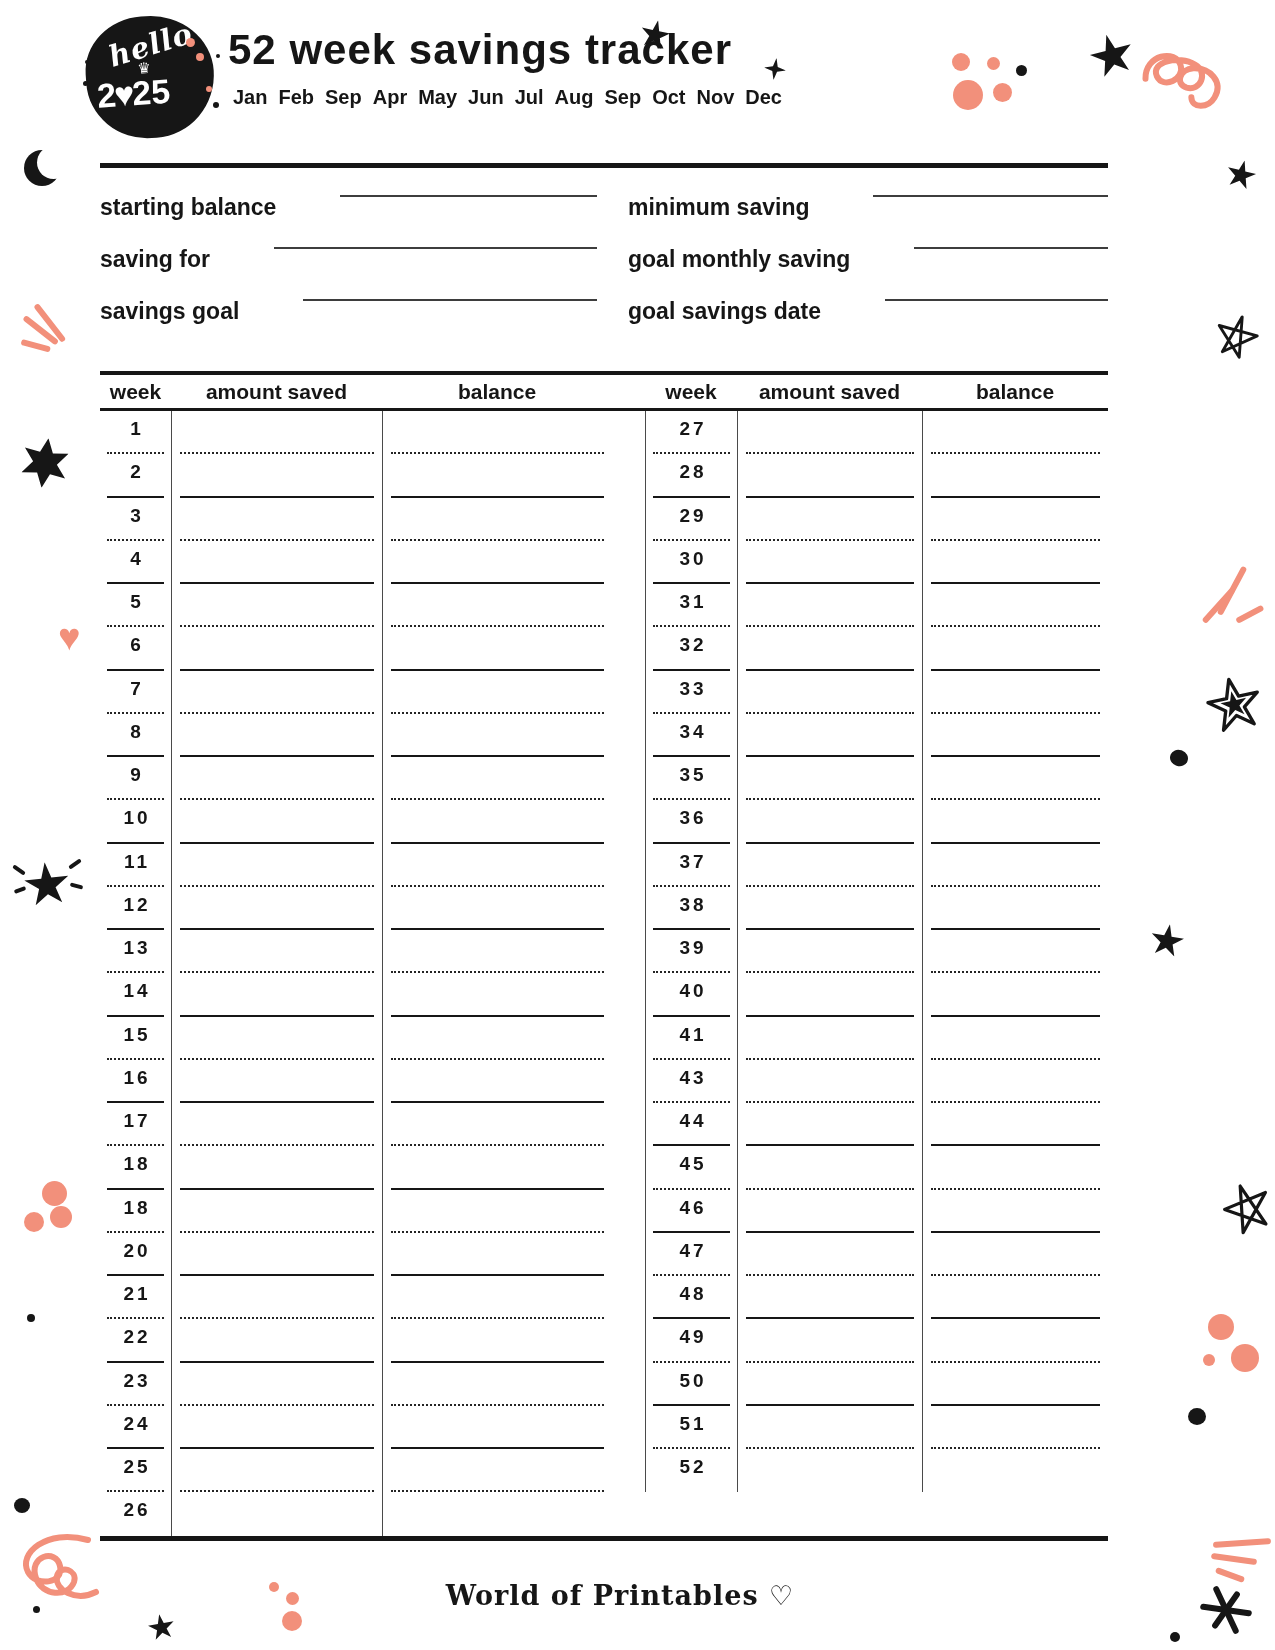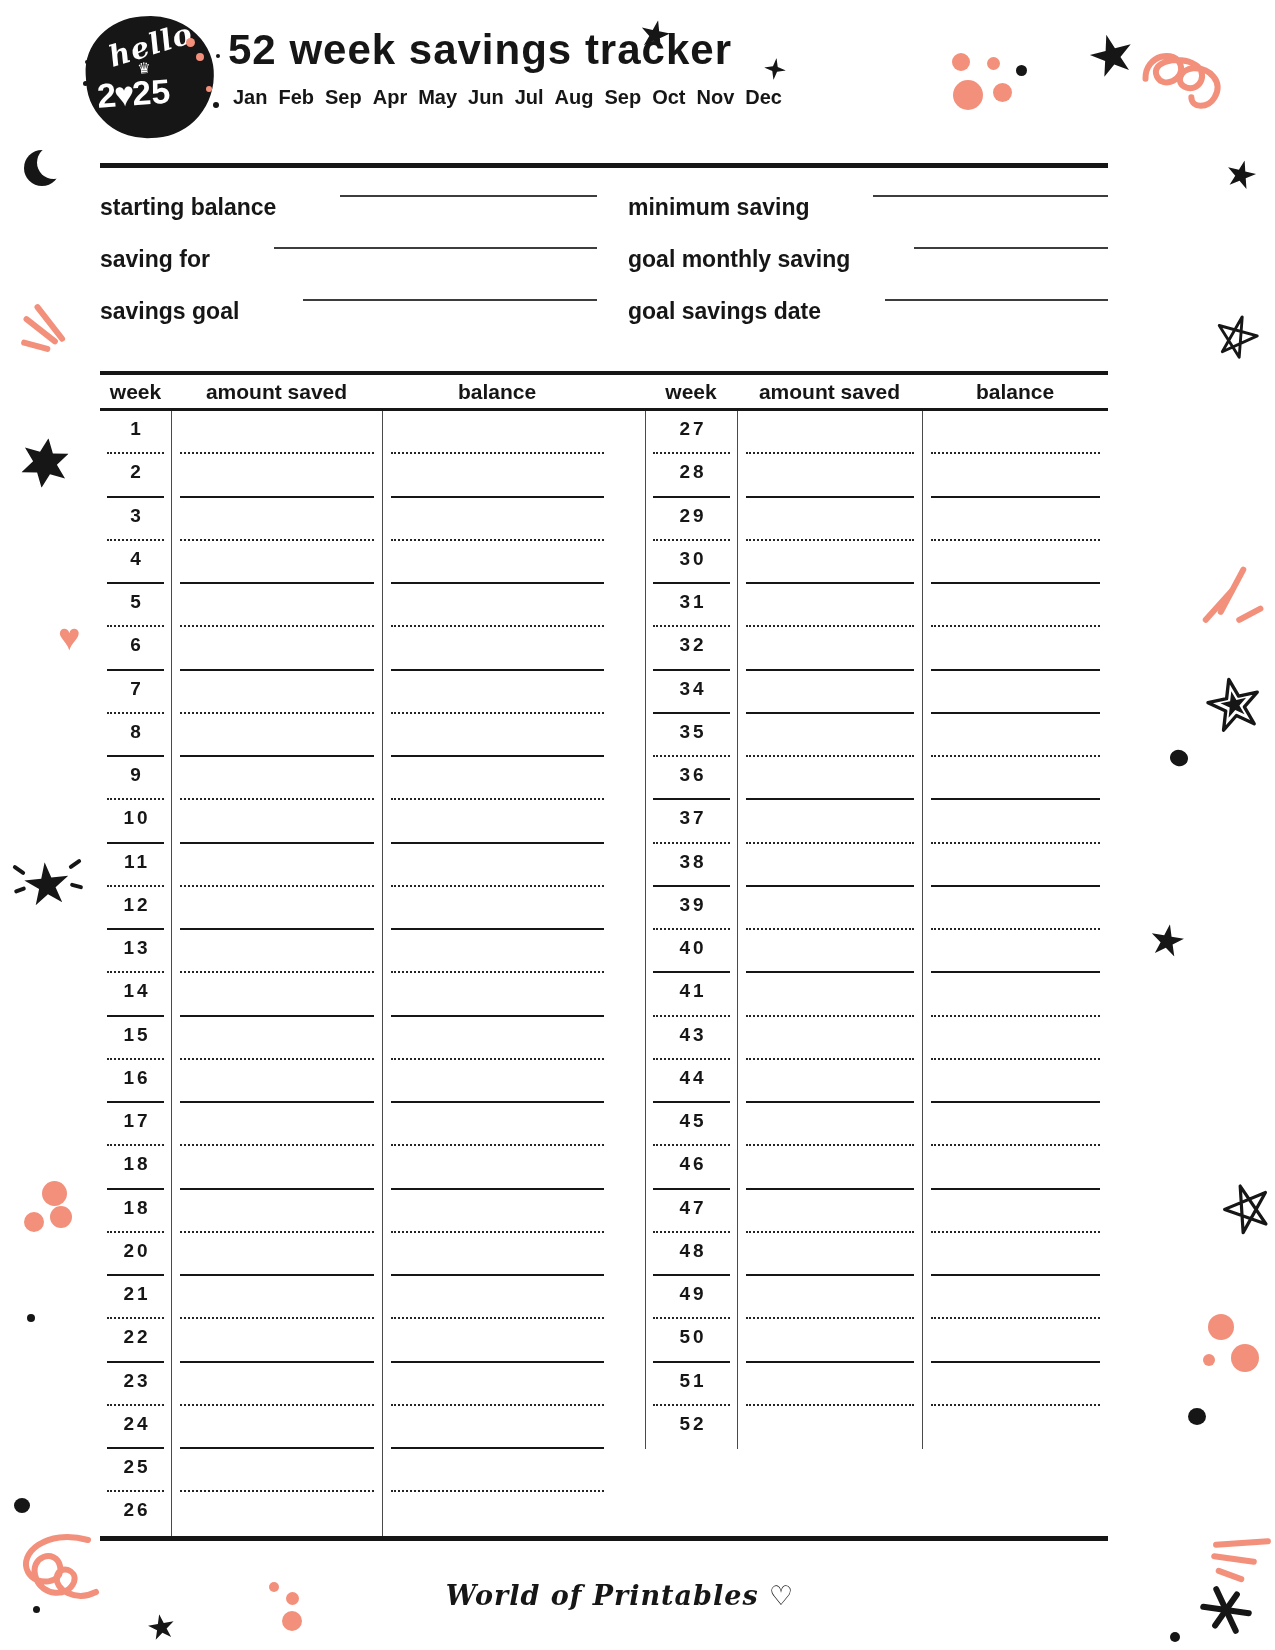--- a/index.html
+++ b/index.html
@@ -49,21 +49,21 @@
   .cell{position:relative;}
   .amountcell,.balancecell{border-left:1.5px solid #4a4a4a;}
   .rows-r .weekcell{border-left:1.5px solid #4a4a4a;}
   .num{display:block;text-align:center;font-size:19px;font-weight:700;letter-spacing:3px;text-indent:3px;margin-top:7px;}
   .sep{position:absolute;left:8px;right:8px;bottom:0;border-bottom:2px dotted #242424;}
   .weekcell .sep{left:7px;right:7px;}
   .trow.sol .sep{border-bottom:2px solid #161616;}
 
   
   .footer-credit{position:absolute;left:0;top:1580px;width:1240px;text-align:center;
-     font-family:"DejaVu Serif",serif;font-style:italic;font-weight:700;font-size:27px;letter-spacing:1px;}
+     font-family:"DejaVu Serif",serif;font-weight:700;font-size:27px;letter-spacing:1px;}
 
   
   .deco{position:absolute;}
   .dot{position:absolute;border-radius:50%;}
   .coral{background:#F2907B;} .inkbg{background:#161616;}
   .star5{clip-path:polygon(50% 0%,61% 35%,98% 35%,68% 57%,79% 91%,50% 70%,21% 91%,32% 57%,2% 35%,39% 35%);background:#161616;}
   .star4{clip-path:polygon(50% 0%,61% 39%,100% 50%,61% 61%,50% 100%,39% 61%,0% 50%,39% 39%);background:#161616;}
   .star6{clip-path:polygon(50% 0%,63% 29%,94% 25%,74% 50%,94% 75%,63% 71%,50% 100%,37% 71%,6% 75%,26% 50%,6% 25%,37% 29%);background:#161616;}
   .heart{color:#F2907B;font-size:38px;line-height:1;}
   .moon{width:38px;height:40px;}
@@ -512,20 +512,32 @@
               <span class="num">32</span>
               <i class="sep"></i>
             </div>
             <div class="cell amountcell">
               <i class="sep"></i>
             </div>
             <div class="cell balancecell">
               <i class="sep"></i>
             </div>
           </div>
+          <div class="trow dot-row">
+            <div class="cell weekcell">
+              <span class="num">33</span>
+              <i class="sep"></i>
+            </div>
+            <div class="cell amountcell">
+              <i class="sep"></i>
+            </div>
+            <div class="cell balancecell">
+              <i class="sep"></i>
+            </div>
+          </div>
           <div class="trow sol">
             <div class="cell weekcell">
               <span class="num">34</span>
               <i class="sep"></i>
             </div>
             <div class="cell amountcell">
               <i class="sep"></i>
             </div>
             <div class="cell balancecell">
               <i class="sep"></i>

